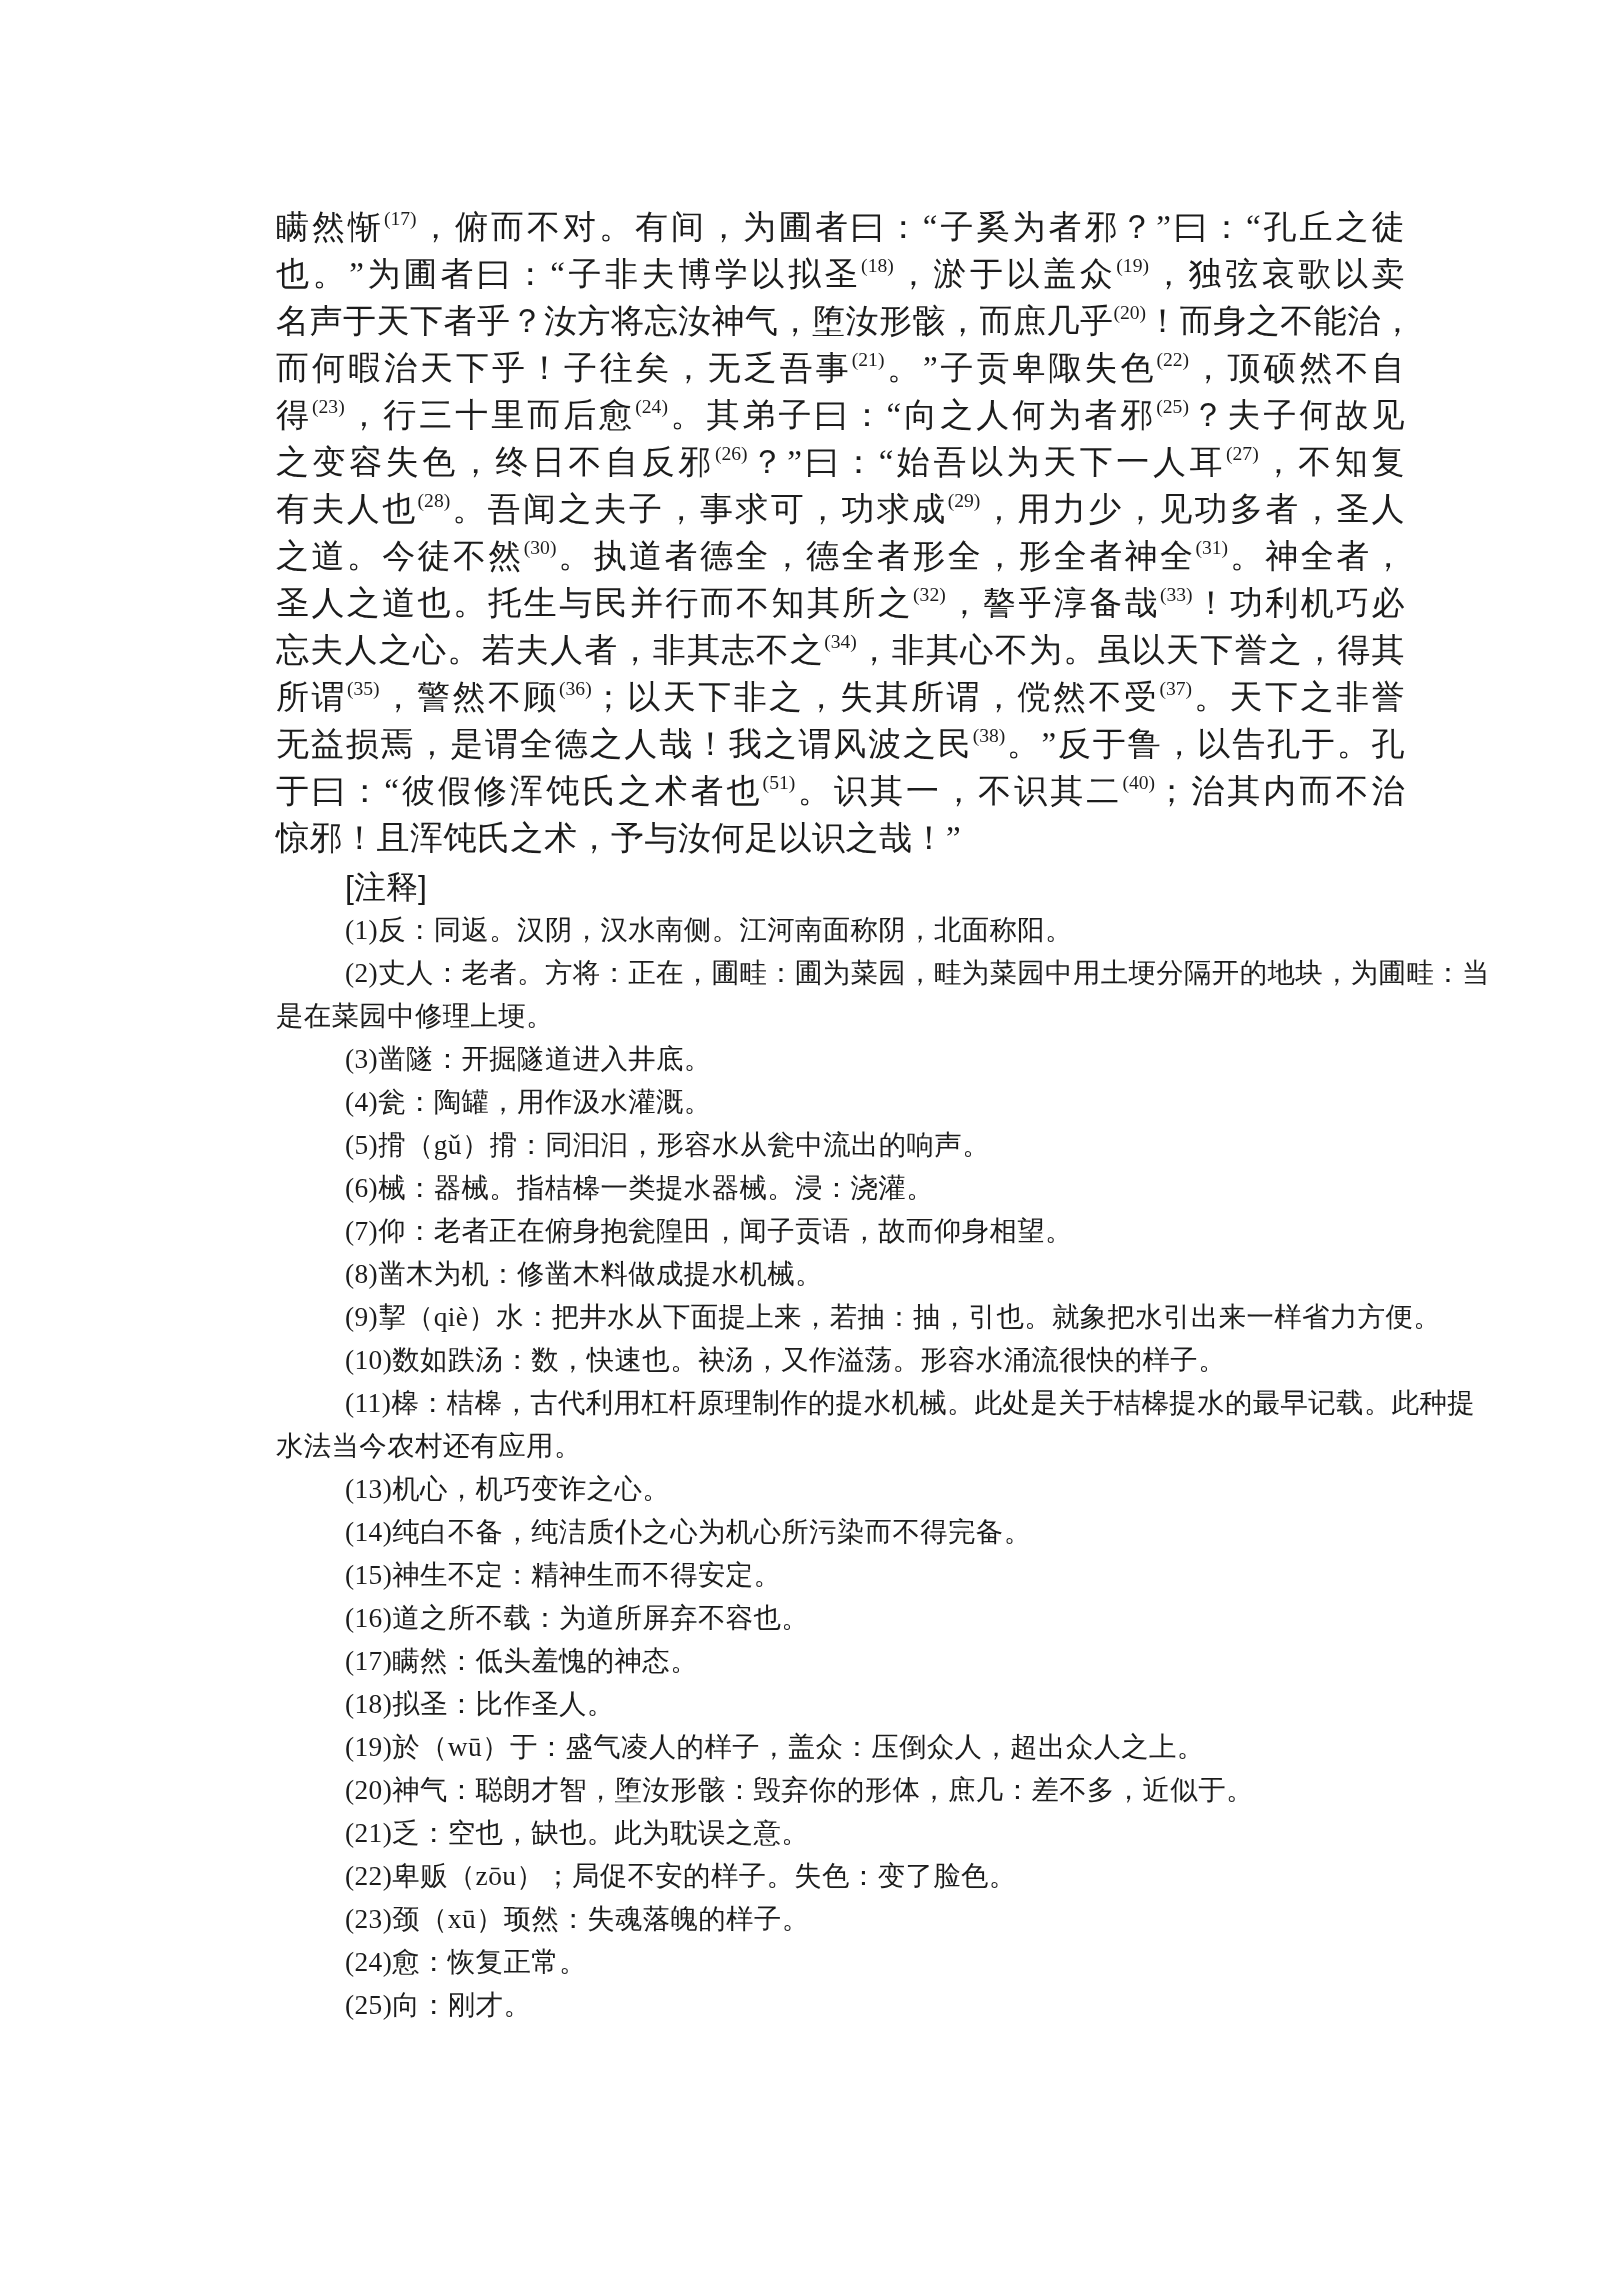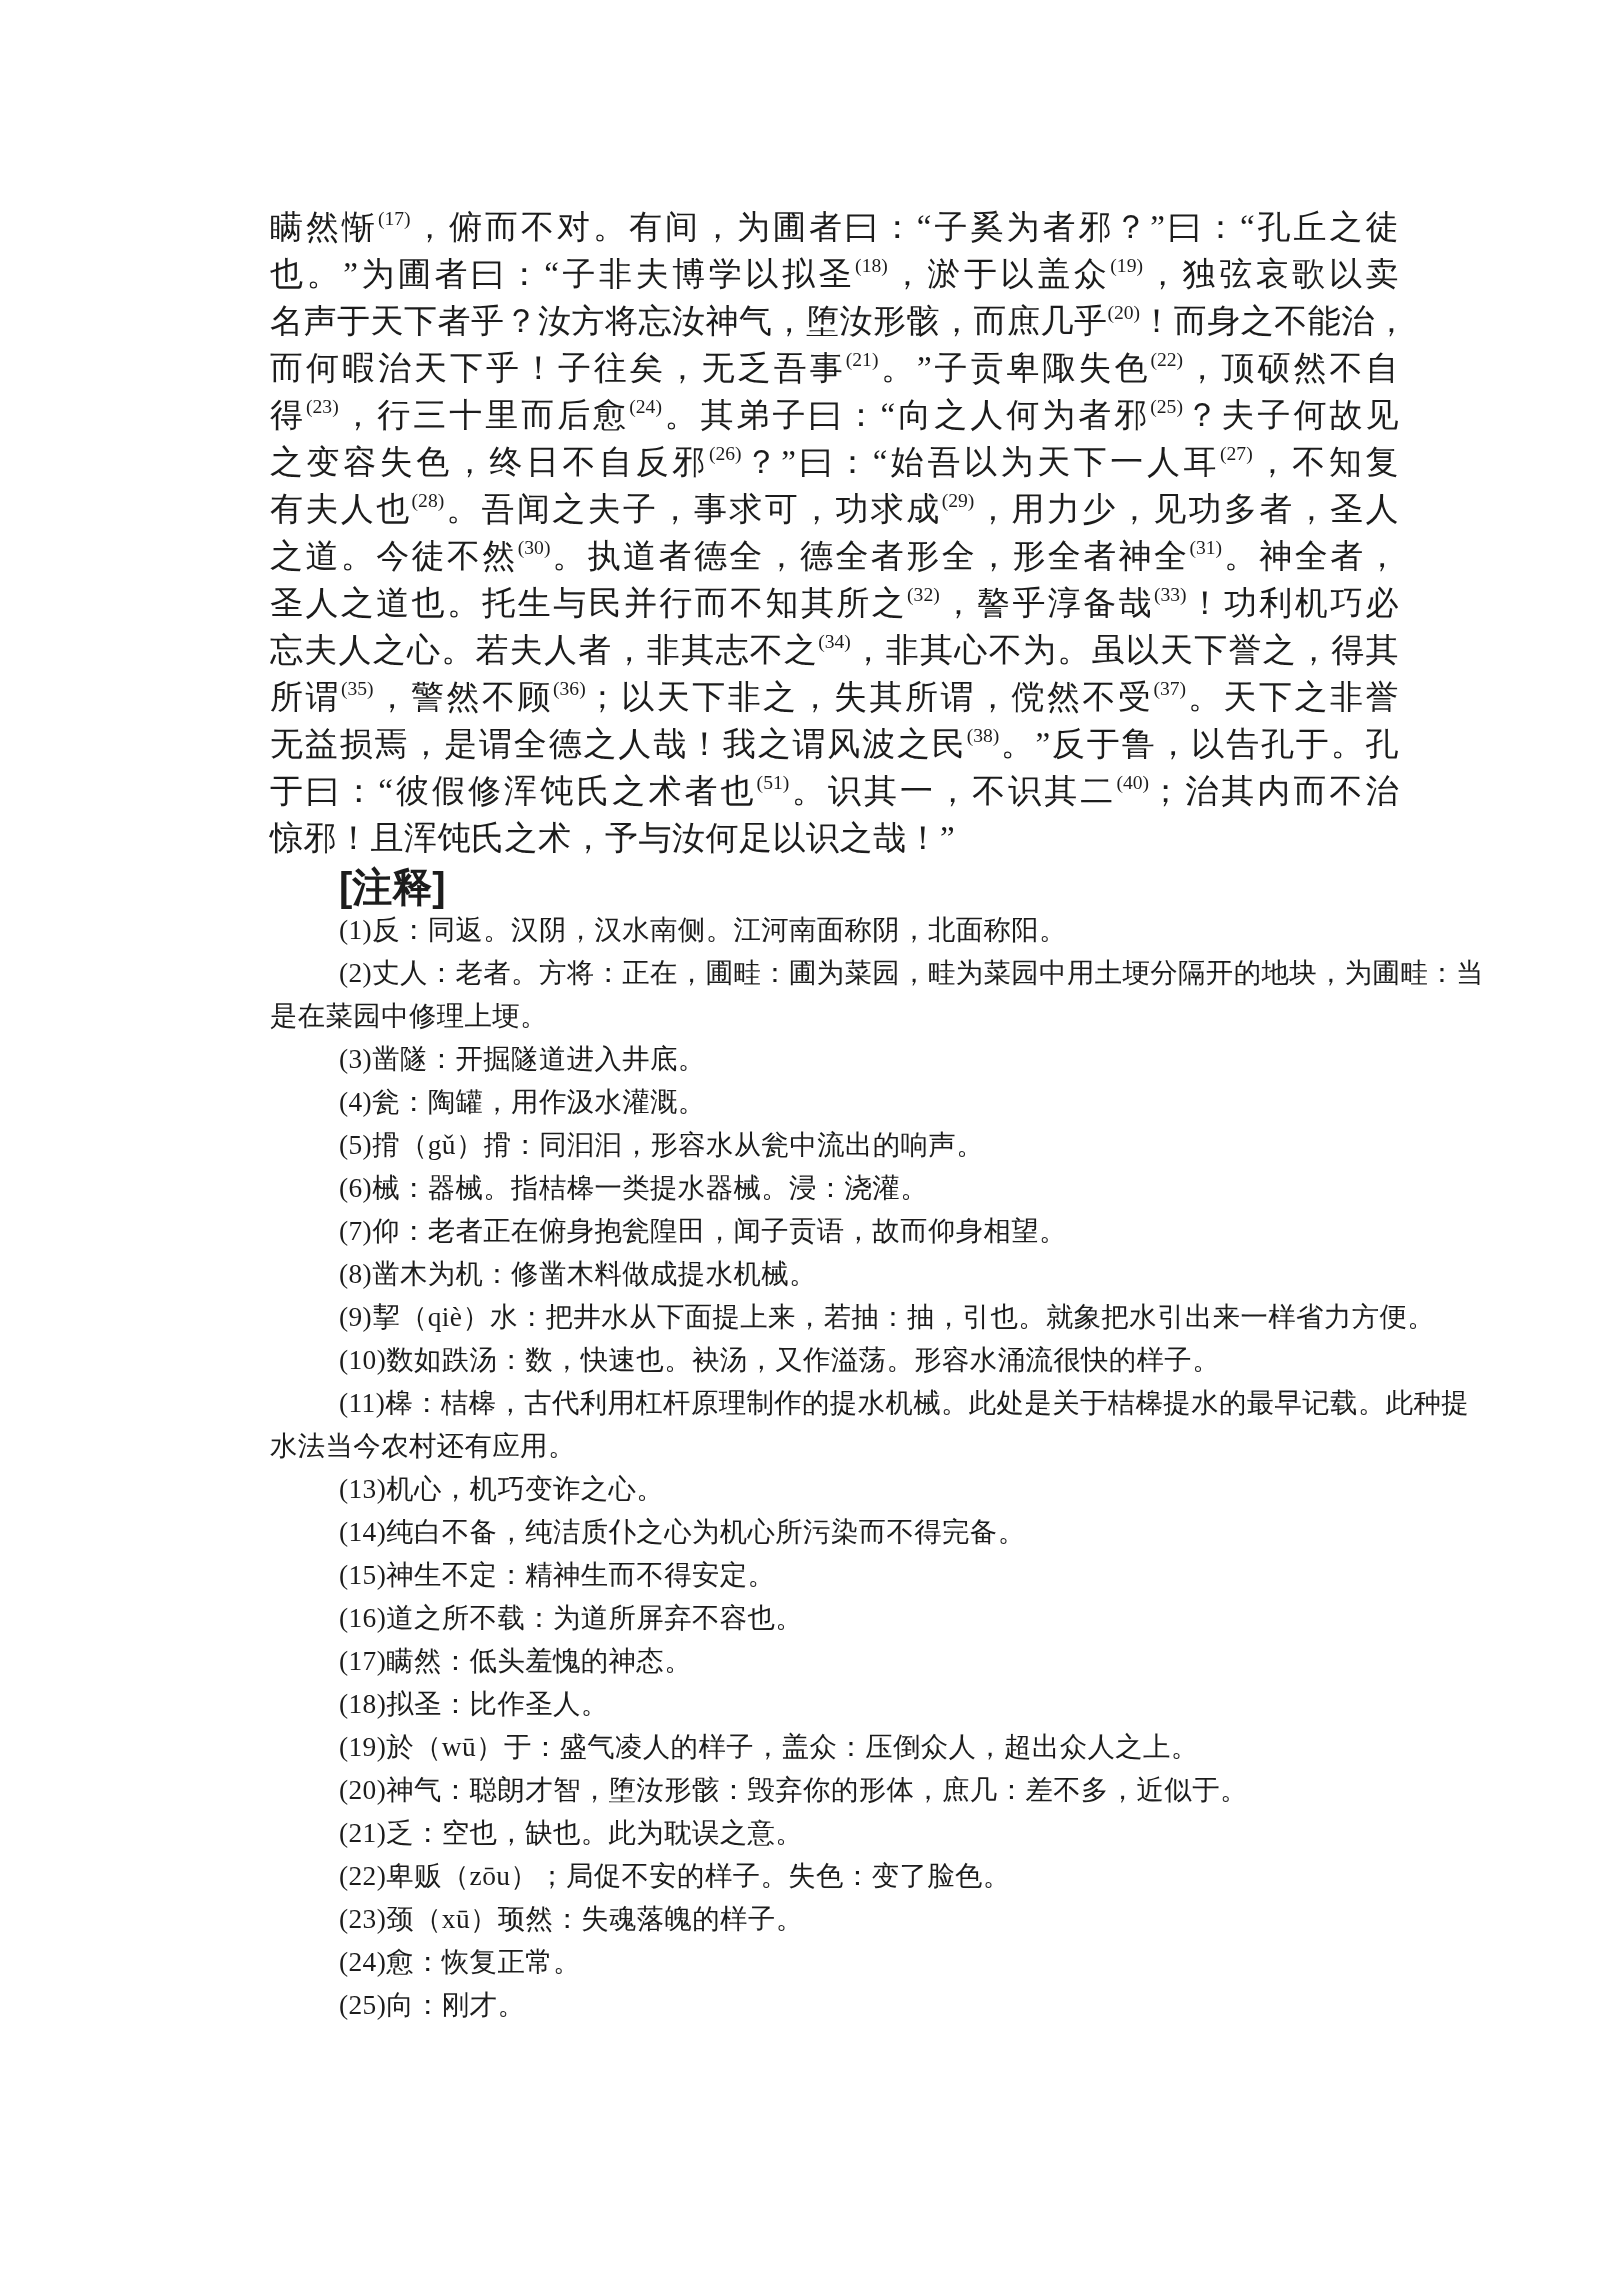--- a/index.html
+++ b/index.html
@@ -8,21 +8,21 @@
     position: relative;
     width: 1622px;
     height: 2292px;
     background: #ffffff;
     color: #1c1c1c;
     font-family: "Liberation Serif", "DejaVu Serif", serif;
     overflow: hidden;
   }
   .content {
     position: absolute;
-    left: 270px;
+    left: 276px;
     top: 204px;
     width: 1129px;
   }
   
   .bline {
     font-size: 33px;
     line-height: 47px;
     height: 47px;
     width: 1129px;
     text-align: justify;
@@ -38,23 +38,23 @@
     font-size: 19.6px;
     line-height: 0;
     position: relative;
     top: -0.05em;
     vertical-align: super;
     letter-spacing: 0;
   }
   
   .notes-heading {
     margin: 3.9px 0 0 69px;
-    font-size: 40px;
+    font-size: 32px;
     line-height: 43px;
-    font-weight: 700;
+    font-weight: 400;
     font-family: "Liberation Sans", "DejaVu Sans", sans-serif;
   }
   .nline {
     font-size: 27.4px;
     line-height: 43px;
     white-space: nowrap;
     letter-spacing: 0.4px;
   }
   .nline.first { padding-left: 69px; }
 </style>

